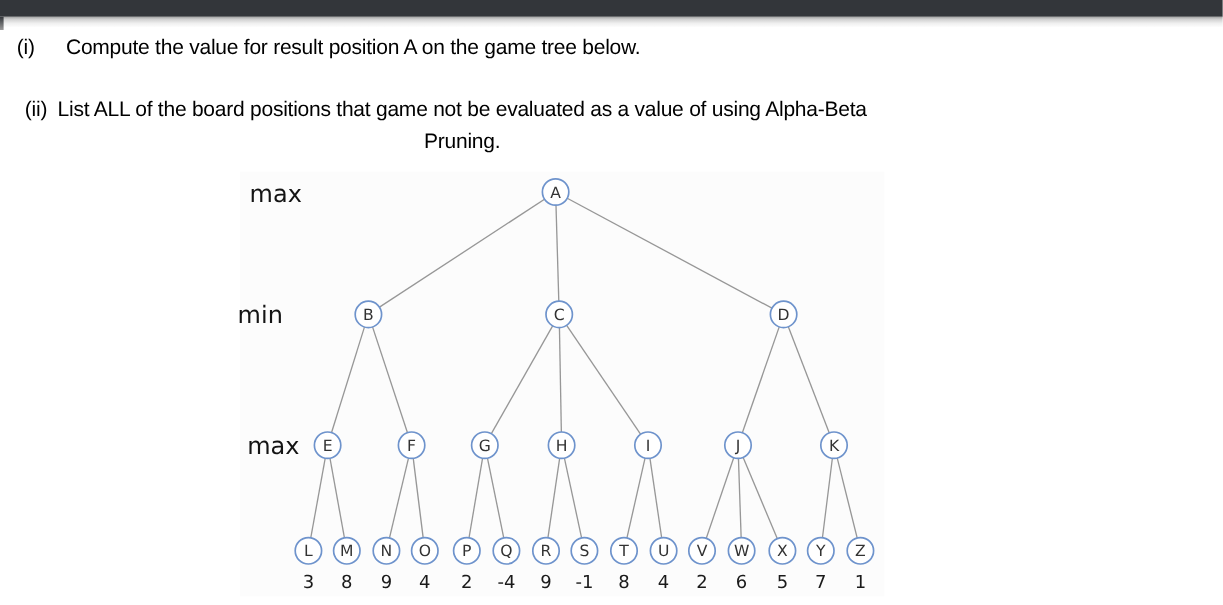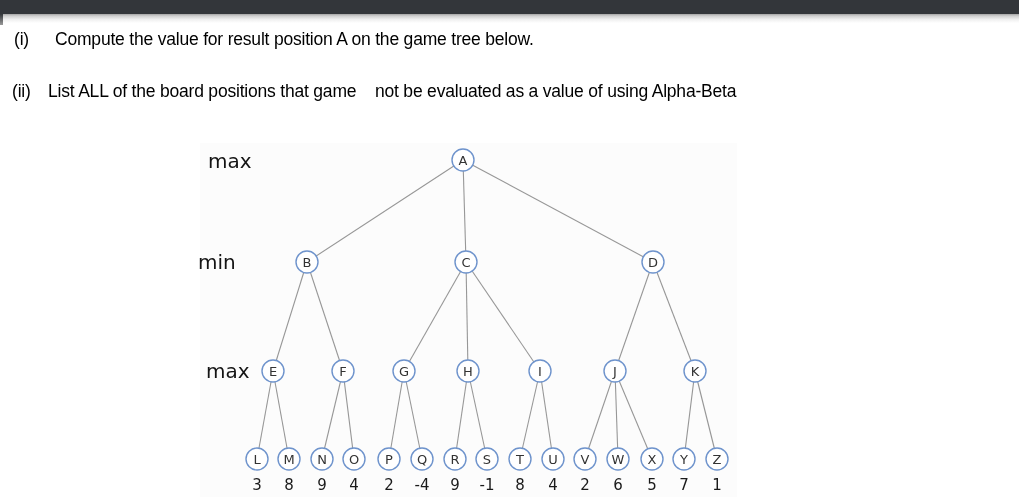--- a/index.html
+++ b/index.html
@@ -8,44 +8,44 @@
     background:#ffffff;font-family:"Liberation Sans",sans-serif;
   }
   .topbar{position:absolute;top:0;left:0;width:1019px;height:14px;background:#33363a;}
   .topbar-shadow{position:absolute;top:14px;left:0;width:1019px;height:9px;
     background:linear-gradient(to bottom,#a3a3a3 0,#cfcfcf 22%,#efefef 60%,#ffffff 100%);}
   .left-notch{position:absolute;top:14px;left:0;width:3px;height:11px;
     background:linear-gradient(to bottom,#33363a,#9a9a9a);}
   .q{position:absolute;display:flex;color:#000;font-size:17.5px;
     letter-spacing:-0.2px;line-height:26px;}
   .q1{top:26px;left:14px;}
-  .q2{top:78px;left:12px;}
+  .q2{top:78px;left:12px;text-align:center;}
   .marker{flex:0 0 auto;}
   .q1 .marker{width:41px;}
   .q2 .marker{width:36px;}
   .qtext{max-width:880px;}
-  .u{text-underline-offset:2px;margin-left:14px;}
+  .u{text-underline-offset:2px;}
   .block{display:block;}
   .tree-svg{position:absolute;top:0;left:0;}
 </style>
 </head>
 <body>
 
 <div class="topbar"></div>
 <div class="topbar-shadow"></div>
 <div class="left-notch"></div>
 
 <div class="q q1">
   <span class="marker">(i)</span>
   <span class="qtext">Compute the value for result position A on the game tree below.</span>
 </div>
 
 <div class="q q2">
   <span class="marker">(ii)</span>
-  <span class="qtext"><span>List ALL of the board positions that game </span><span class="u">not</span><span> be evaluated as a value of using Alpha-Beta</span></span>
+  <span class="qtext"><span>List ALL of the board positions that game </span><span class="u">not</span><span> be evaluated as a value of using Alpha-Beta</span><span class="block">Pruning.</span></span>
 </div>
 
 <svg class="tree-svg" width="1019" height="504" viewBox="0 0 1019 504">
     <rect x="200" y="143" width="537" height="354" fill="#fcfcfc"></rect>
     <line x1="463" y1="160" x2="307" y2="262" stroke="#979797" stroke-width="1.1"></line>
     <line x1="463" y1="160" x2="466" y2="262" stroke="#979797" stroke-width="1.1"></line>
     <line x1="463" y1="160" x2="653" y2="262" stroke="#979797" stroke-width="1.1"></line>
     <line x1="307" y1="262" x2="273" y2="371" stroke="#979797" stroke-width="1.1"></line>
     <line x1="307" y1="262" x2="343" y2="371" stroke="#979797" stroke-width="1.1"></line>
     <line x1="466" y1="262" x2="404" y2="371" stroke="#979797" stroke-width="1.1"></line>

